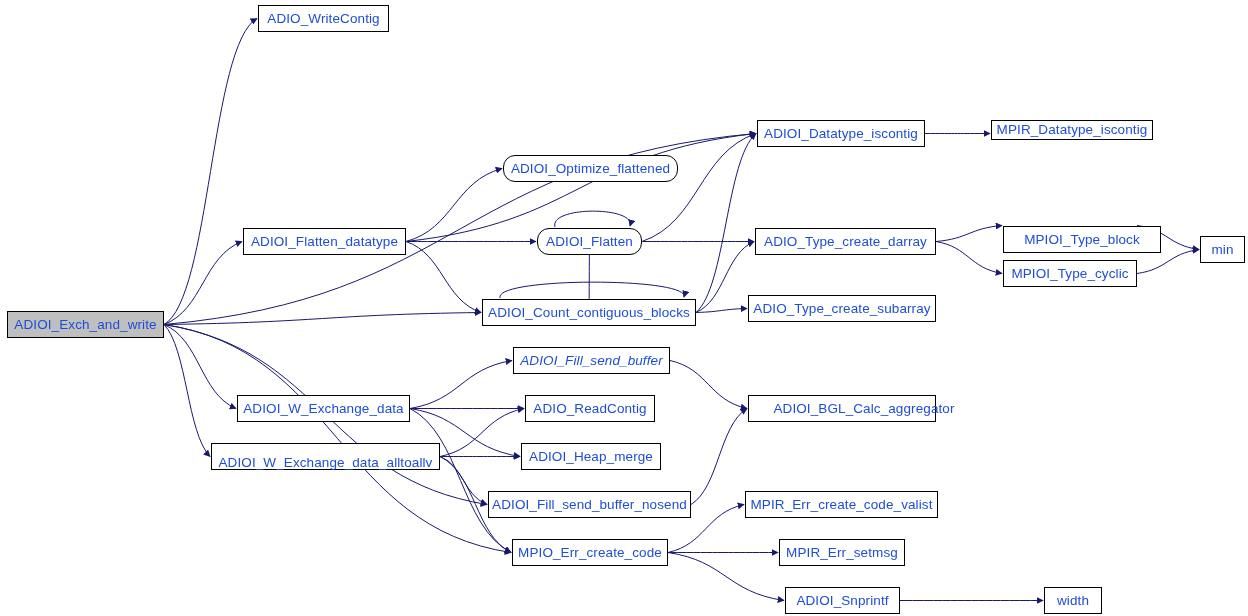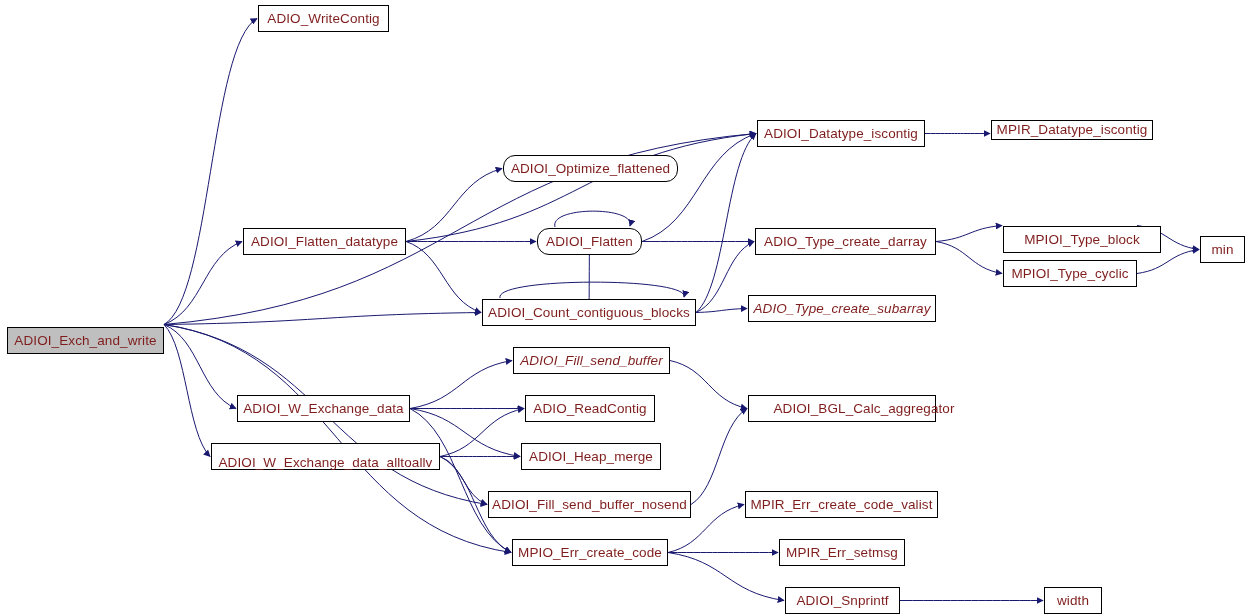--- a/index.html
+++ b/index.html
@@ -21,21 +21,21 @@
     top: 0;
     width: 1248px;
     height: 616px;
     pointer-events: none;
   }
   .node {
     position: absolute;
     box-sizing: border-box;
     border: 1px solid #000000;
     background: #ffffff;
-    color: #7f1d1d;
+    color: #1d4ed8;
     font-size: 13.5px;
     line-height: 1;
     display: flex;
     align-items: center;
     justify-content: center;
     white-space: nowrap;
     letter-spacing: 0.1px;
   }
   .node.highlight {
     background: #bfbfbf;
@@ -86,21 +86,21 @@
       <path d="M 440 456.5 C 463.5 465.14, 463.5 495.86, 487 504.5" fill="none" stroke="#191970" stroke-width="1" marker-end="url(#arrow)"></path>
       <path d="M 440 456.5 C 475.5 473.78, 475.5 535.22, 511 552.5" fill="none" stroke="#191970" stroke-width="1" marker-end="url(#arrow)"></path>
       <path d="M 670 360.5 C 708.5 369.14, 708.5 399.86, 747 408.5" fill="none" stroke="#191970" stroke-width="1" marker-end="url(#arrow)"></path>
       <path d="M 691 504.5 C 719 487.22, 719 425.78, 747 408.5" fill="none" stroke="#191970" stroke-width="1" marker-end="url(#arrow)"></path>
       <path d="M 668 552.5 C 706 543.86, 706 513.14, 744 504.5" fill="none" stroke="#191970" stroke-width="1" marker-end="url(#arrow)"></path>
       <path d="M 668 552.5 C 723 552.5, 723 552.5, 778 552.5" fill="none" stroke="#191970" stroke-width="1" marker-end="url(#arrow)"></path>
       <path d="M 668 552.5 C 726 561.14, 726 591.86, 784 600.5" fill="none" stroke="#191970" stroke-width="1" marker-end="url(#arrow)"></path>
       <path d="M 900 600.5 C 971.5 600.5, 971.5 600.5, 1043 600.5" fill="none" stroke="#191970" stroke-width="1" marker-end="url(#arrow)"></path>
     </svg>
   <div id="node-layer">
-      <div class="node highlight" style="left: 7px; top: 311px; width: 157px; height: 27px; margin-top: 16px;">
+      <div class="node highlight" style="left: 7px; top: 311px; width: 157px; height: 27px;">
         <span>ADIOI_Exch_and_write</span>
       </div>
       <div class="node" style="left: 258px; top: 5px; width: 131px; height: 27px;">
         <span>ADIO_WriteContig</span>
       </div>
       <div class="node" style="left: 757px; top: 120px; width: 168px; height: 27px;">
         <span>ADIOI_Datatype_iscontig</span>
       </div>
       <div class="node" style="left: 991px; top: 120px; width: 162px; height: 20px;">
         <span>MPIR_Datatype_iscontig</span>
@@ -122,21 +122,21 @@
       </div>
       <div class="node" style="left: 1003px; top: 260px; width: 134px; height: 27px;">
         <span>MPIOI_Type_cyclic</span>
       </div>
       <div class="node" style="left: 1200px; top: 236px; width: 45px; height: 27px;">
         <span>min</span>
       </div>
       <div class="node" style="left: 482px; top: 299px; width: 214px; height: 27px;">
         <span>ADIOI_Count_contiguous_blocks</span>
       </div>
-      <div class="node" style="left: 748px; top: 295px; width: 188px; height: 27px; font-style: italic;">
+      <div class="node" style="left: 748px; top: 295px; width: 188px; height: 27px;">
         <span>ADIO_Type_create_subarray</span>
       </div>
       <div class="node" style="left: 513px; top: 347px; width: 157px; height: 27px; font-style: italic;">
         <span>ADIOI_Fill_send_buffer</span>
       </div>
       <div class="node" style="left: 237px; top: 395px; width: 173px; height: 27px;">
         <span>ADIOI_W_Exchange_data</span>
       </div>
       <div class="node" style="left: 525px; top: 395px; width: 130px; height: 27px;">
         <span>ADIO_ReadContig</span>

